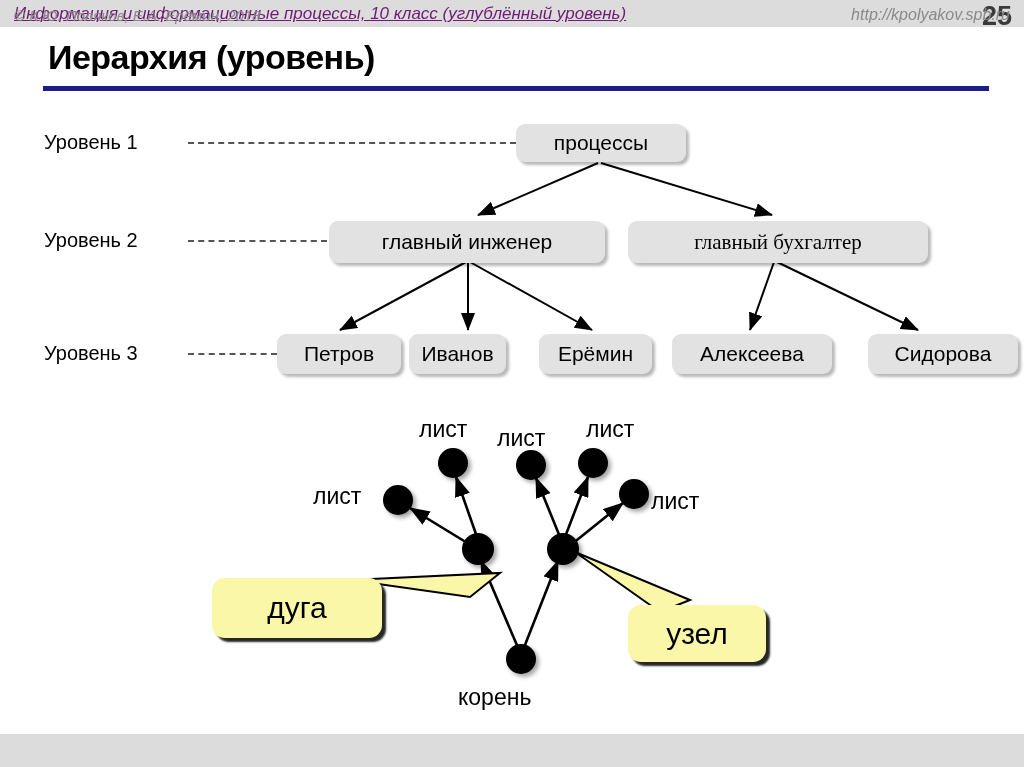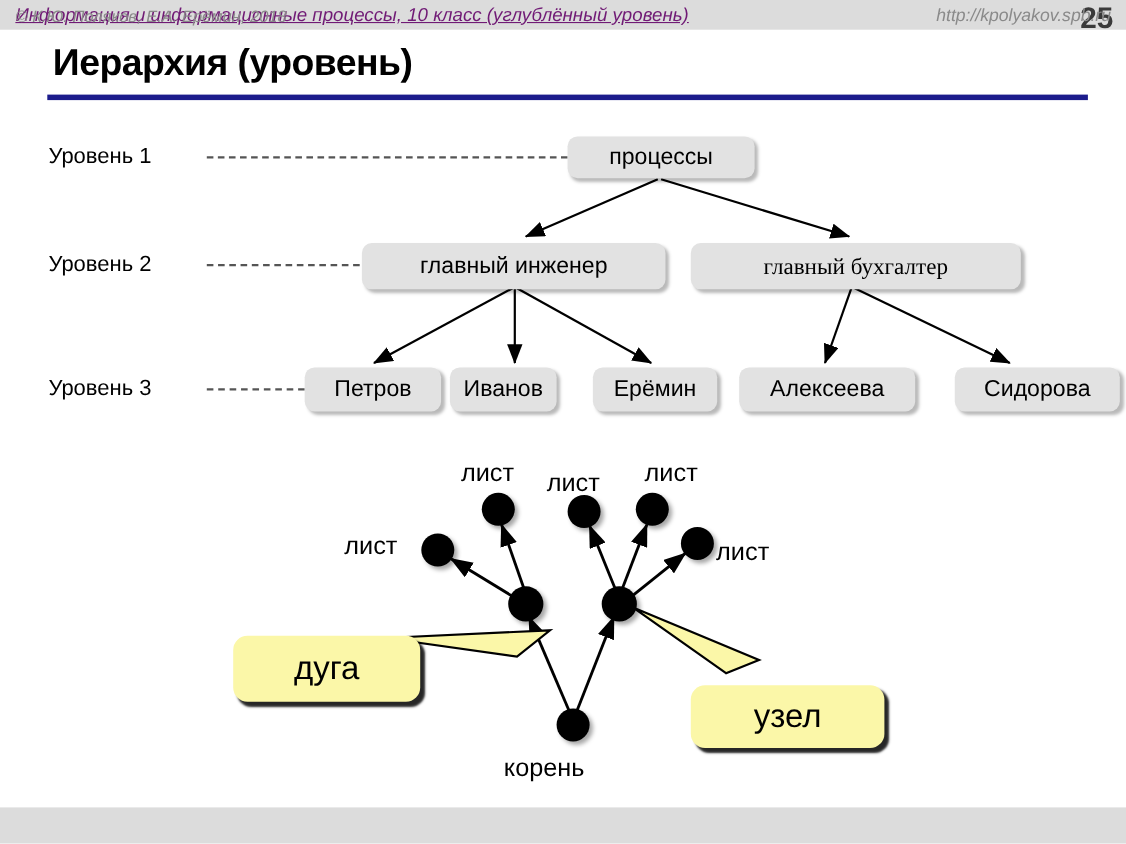--- a/index.html
+++ b/index.html
@@ -248,17 +248,17 @@
 
 <div class="tree-label" style="left:419px; top:416px;">лист</div>
 <div class="tree-label" style="left:497px; top:425px;">лист</div>
 <div class="tree-label" style="left:586px; top:416px;">лист</div>
 <div class="tree-label" style="left:313px; top:483px;">лист</div>
 <div class="tree-label" style="left:651px; top:488px;">лист</div>
 <div class="tree-label" style="left:458px; top:684px;">корень</div>
 
 <div class="callout" style="left:212px; top:578px; width:170px; height:60px;">дуга</div>
 
-<div class="callout" style="left:628px; top:605px; width:176px; height:57px;margin-top:18px;">узел</div>
+<div class="callout" style="left:628px; top:605px; width:138px; height:57px;">узел</div>
 
 <div class="footer-bar"></div>
 <div class="footer-left">© К.Ю. Поляков, Е.А. Ерёмин, 2018</div>
 <div class="footer-right">http://kpolyakov.spb.ru</div>
 
 </body></html>

